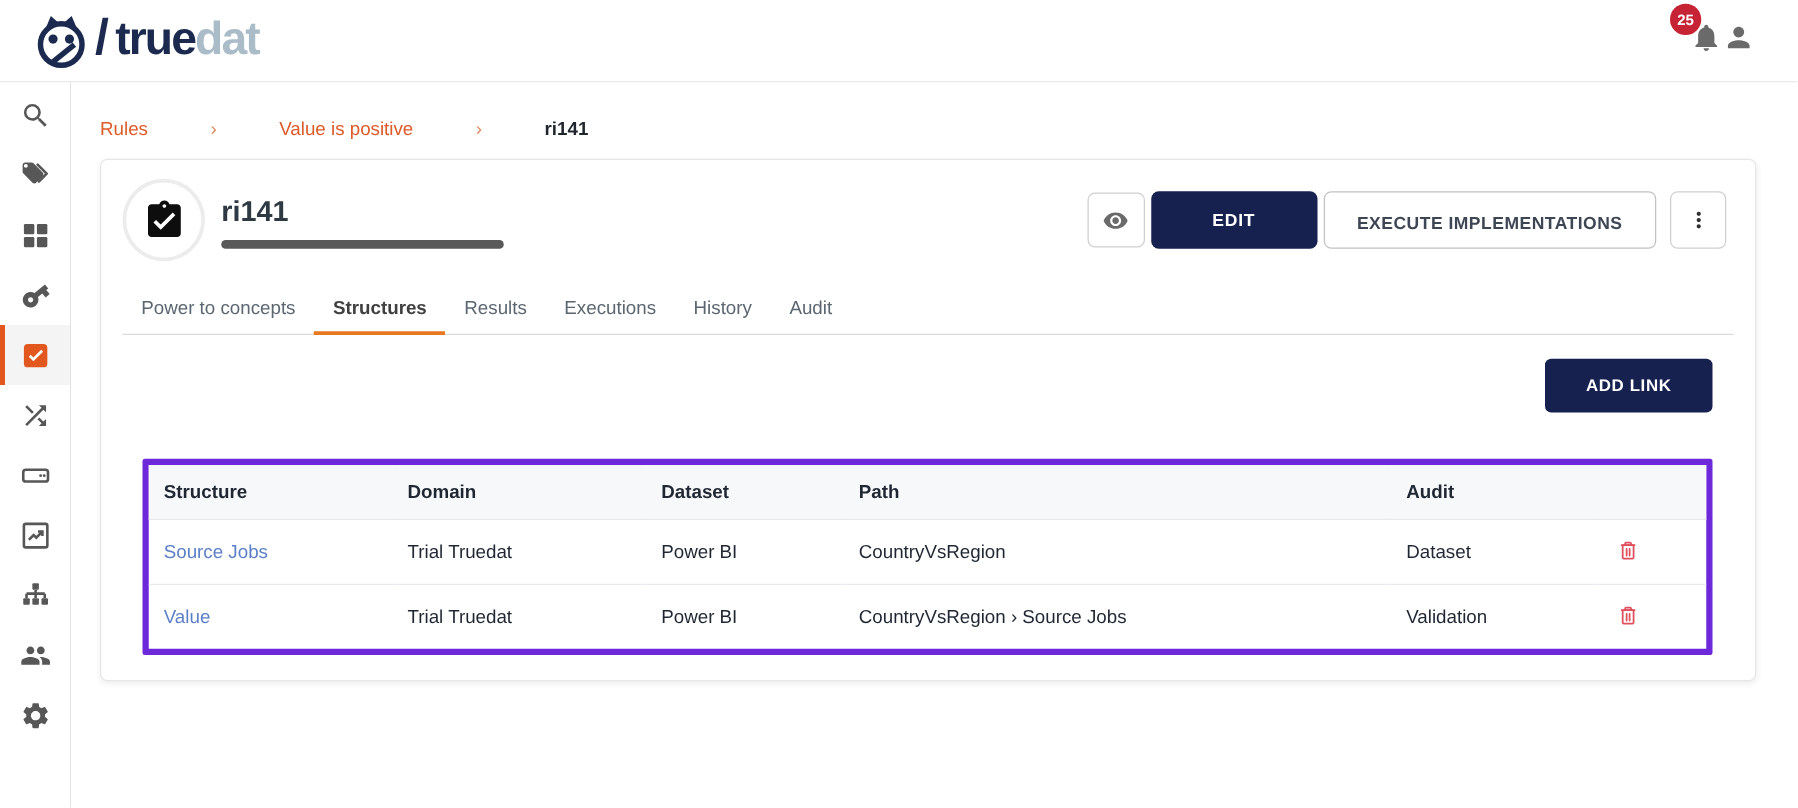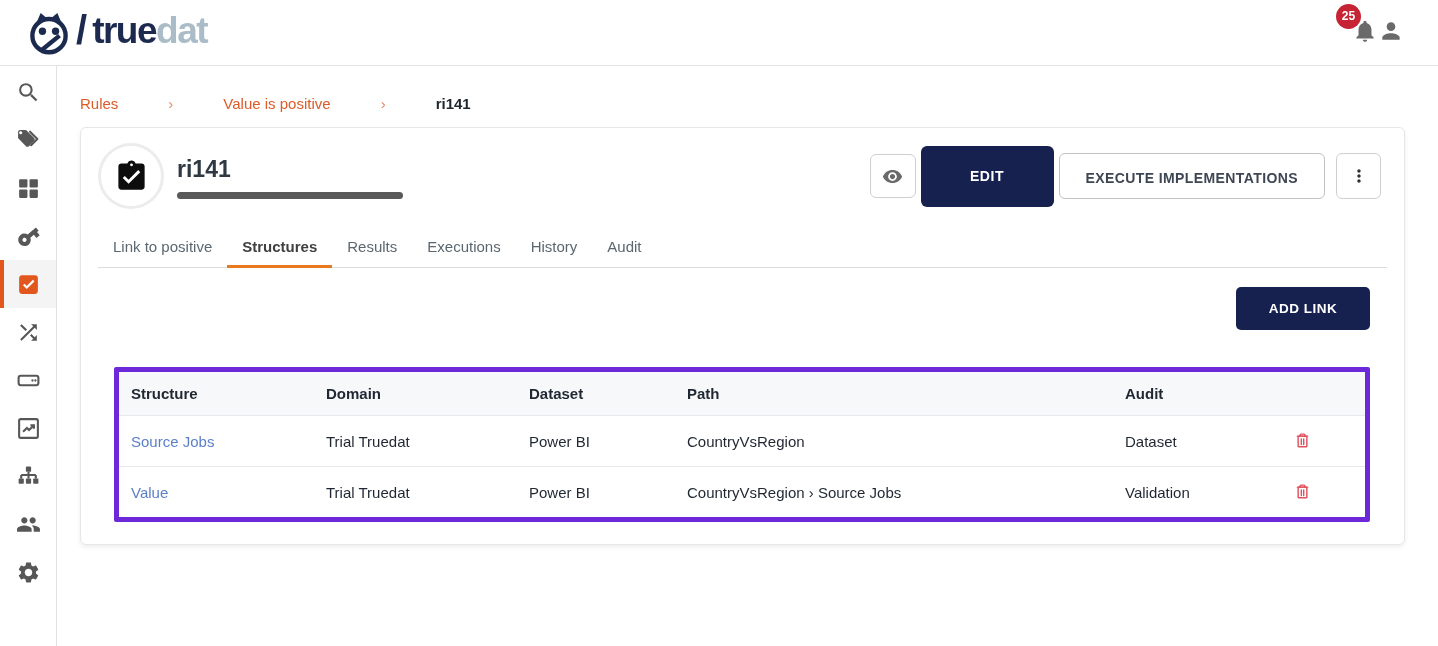--- a/index.html
+++ b/index.html
@@ -46,21 +46,21 @@
                  display:flex; align-items:center; justify-content:center; flex:none; background:#fff; }
   .rule-avatar svg { width:35px; height:35px; fill:#0d0d0d; }
   .rule-title-block { margin-left:13px; }
   .rule-title { font-size:23px; font-weight:700; color:#2e3943; margin:2px 0 9px; }
   .progress { width:226px; height:7px; border-radius:4px; background:#595959; }
   .card-actions { margin-left:auto; display:flex; align-items:center; gap:5px; }
   .icon-btn { width:46px; height:44px; background:#fff; border:1px solid #cfcfcf; border-radius:6px;
               display:flex; align-items:center; justify-content:center; color:#6a6a6a; cursor:pointer; }
   .icon-btn svg { width:21px; height:21px; fill:currentColor; }
   .btn { border:none; border-radius:6px; cursor:pointer; font-family:inherit; }
-  .btn-primary { height:61px; min-width:133px; background:#172150; color:#fff;
+  .btn-primary { height:46px; min-width:133px; background:#172150; color:#fff;
                  font-size:14px; font-weight:700; letter-spacing:.6px; }
   .btn-outline { height:46px; padding:16px 26px; background:#fff; border:1px solid #c2c2c2;
                  color:#3d4653; font-size:14px; font-weight:600; letter-spacing:.4px; }
   .kebab-btn { width:45px; height:46px; }
   .kebab-btn svg { width:20px; height:20px; }
 
   
   .tabs { display:flex; margin:21px 17px 0; border-bottom:1px solid #dcdcdc; }
   .tab { padding:8px 15px 12px; font-size:15px; color:#5b6770; cursor:pointer; position:relative; white-space:nowrap; }
   .tab.active { color:#404040; font-weight:700; }
@@ -216,21 +216,21 @@
           <button class="btn btn-outline">EXECUTE IMPLEMENTATIONS</button>
           <div class="icon-btn kebab-btn" style="margin-left:6px;">
             <svg viewBox="0 0 24 24" style="fill:#2f2f2f;">
                 <path d="M12 8c1.1 0 2-.9 2-2s-.9-2-2-2-2 .9-2 2 .9 2 2 2zm0 2c-1.1 0-2 .9-2 2s.9 2 2 2 2-.9 2-2-.9-2-2-2zm0 6c-1.1 0-2 .9-2 2s.9 2 2 2 2-.9 2-2-.9-2-2-2z"></path>
               </svg>
           </div>
         </div>
       </div>
 
       <div class="tabs">
-        <div class="tab">Link to positive</div>
+        <div class="tab">Power to concepts</div>
         <div class="tab active">Structures</div>
         <div class="tab">Results</div>
         <div class="tab">Executions</div>
         <div class="tab">History</div>
         <div class="tab">Audit</div>
       </div>
 
       <div class="tab-panel">
         <div class="panel-toolbar">
           <button class="btn btn-add">ADD LINK</button>

